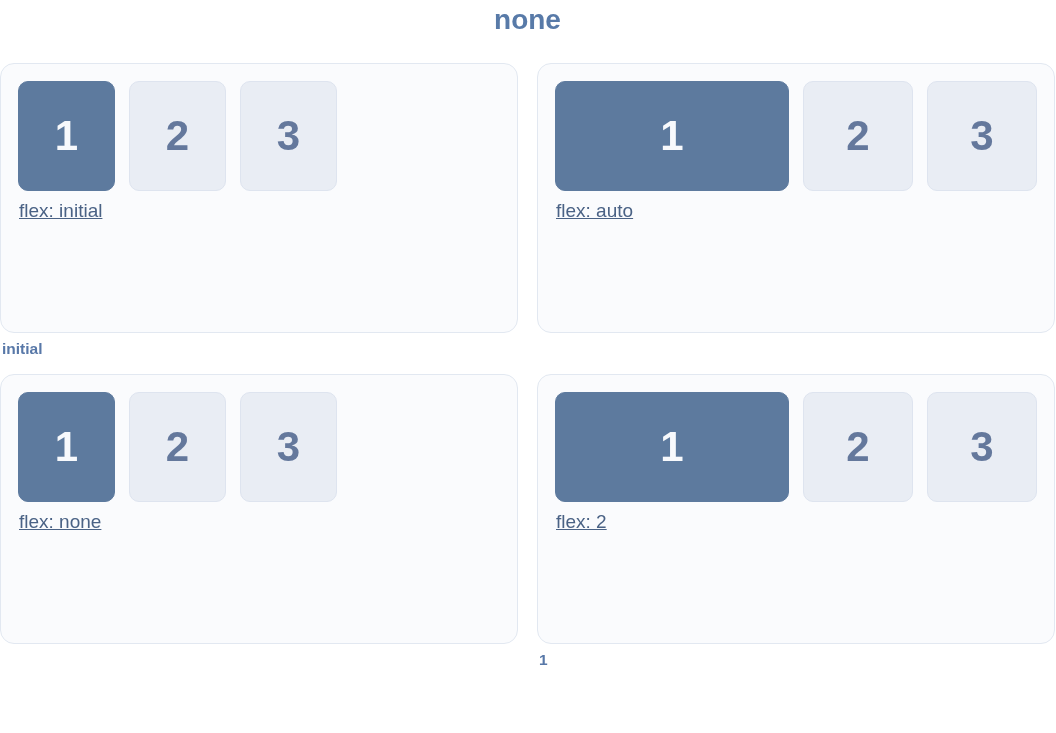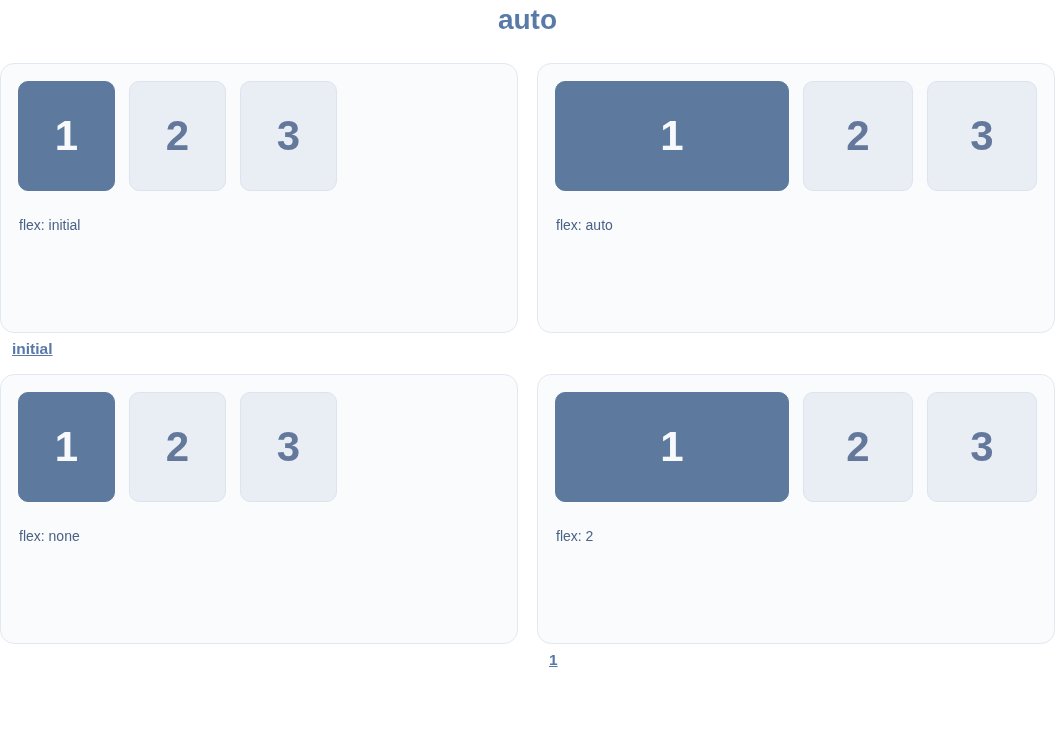--- a/index.html
+++ b/index.html
@@ -65,41 +65,41 @@
   }
   .box-first{
     background:var(--item1-bg);
     border-color:var(--item1-bg);
     color:var(--item1-text);
   }
   .panel--fixed .box{width:97px;}
   .panel--grow .box{width:110px;}
   .panel--grow .box-first{width:234px;}
   .caption{
-    margin-top:26px;
-    font-size:14px;
+    margin-top:9px;
+    font-size:19px;
     font-weight:500;
     color:var(--caption-text);
     padding-left:1px;
+    text-decoration:underline;
   }
   .label{
     margin-top:8px;
     font-size:15.5px;
     font-weight:bold;
     color:var(--label-text);
-    padding-left:12px;
+    padding-left:2px;
     height:16px;
     line-height:16px;
-    text-decoration:underline;
   }
 </style>
 </head>
 <body>
 
-<h1 class="page-title">auto</h1>
+<h1 class="page-title">none</h1>
 
 <div class="grid">
 
   <section class="panel panel--fixed">
     <div class="card">
       <div class="row">
         <div class="box box-first">1</div>
         <div class="box">2</div>
         <div class="box">3</div>
       </div>

